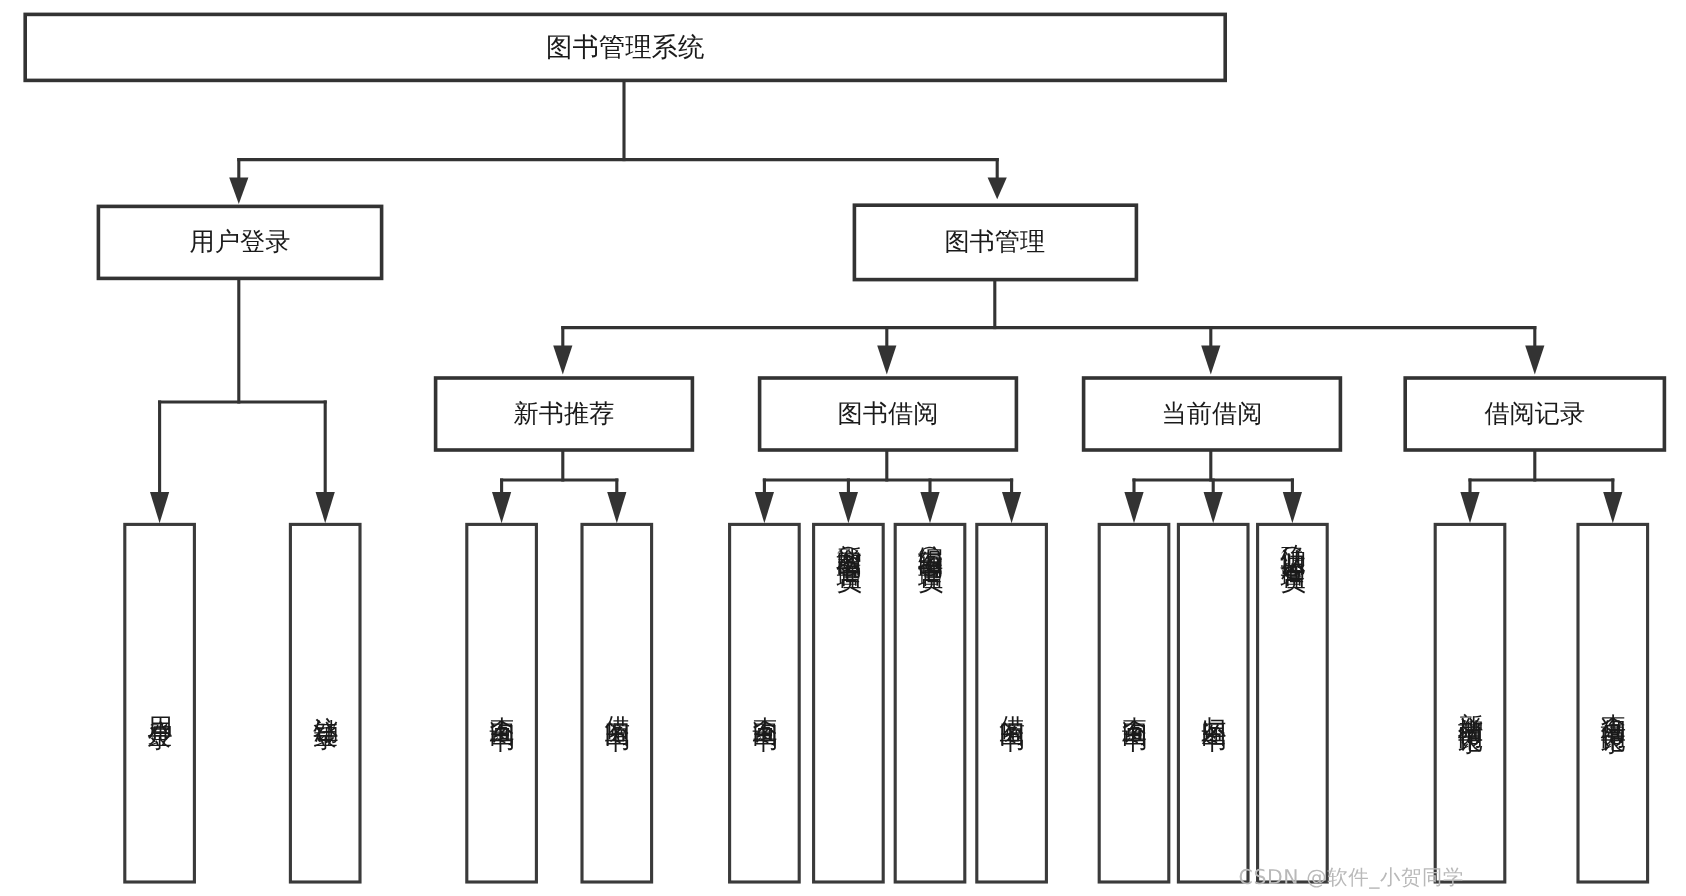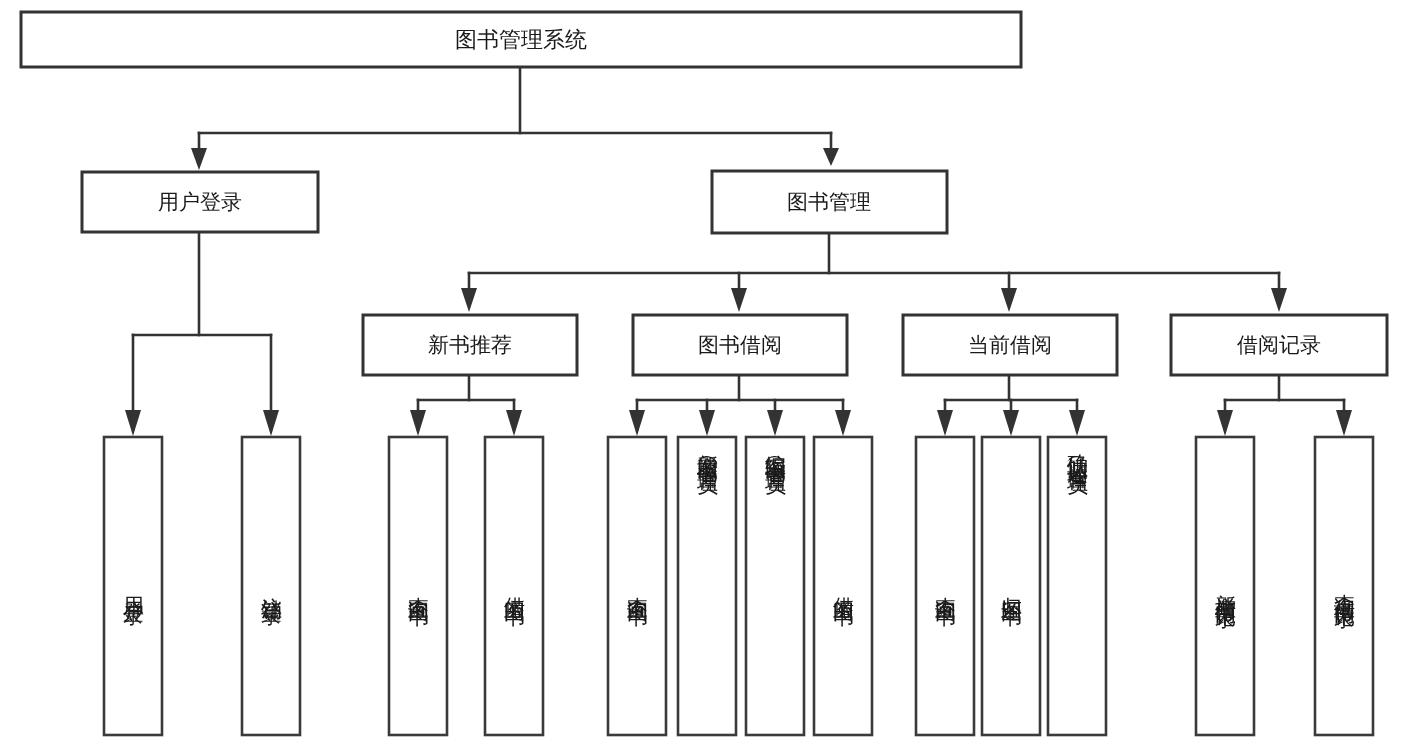--- a/index.html
+++ b/index.html
@@ -242,14 +242,15 @@
     <span class="vlabel">确认归还（管理员）</span>
   </div>
 
   <div class="vlabel-wrap" style="left:1196px; top:437px; width:58px; height:298px;">
     <span class="vlabel">新增借阅记录</span>
   </div>
   <div class="vlabel-wrap" style="left:1315px; top:437px; width:58px; height:298px;">
     <span class="vlabel">查询借阅记录</span>
   </div>
 
+  <div class="watermark">CSDN @软件_小贺同学</div>
 
 </div>
 
 </body></html>

